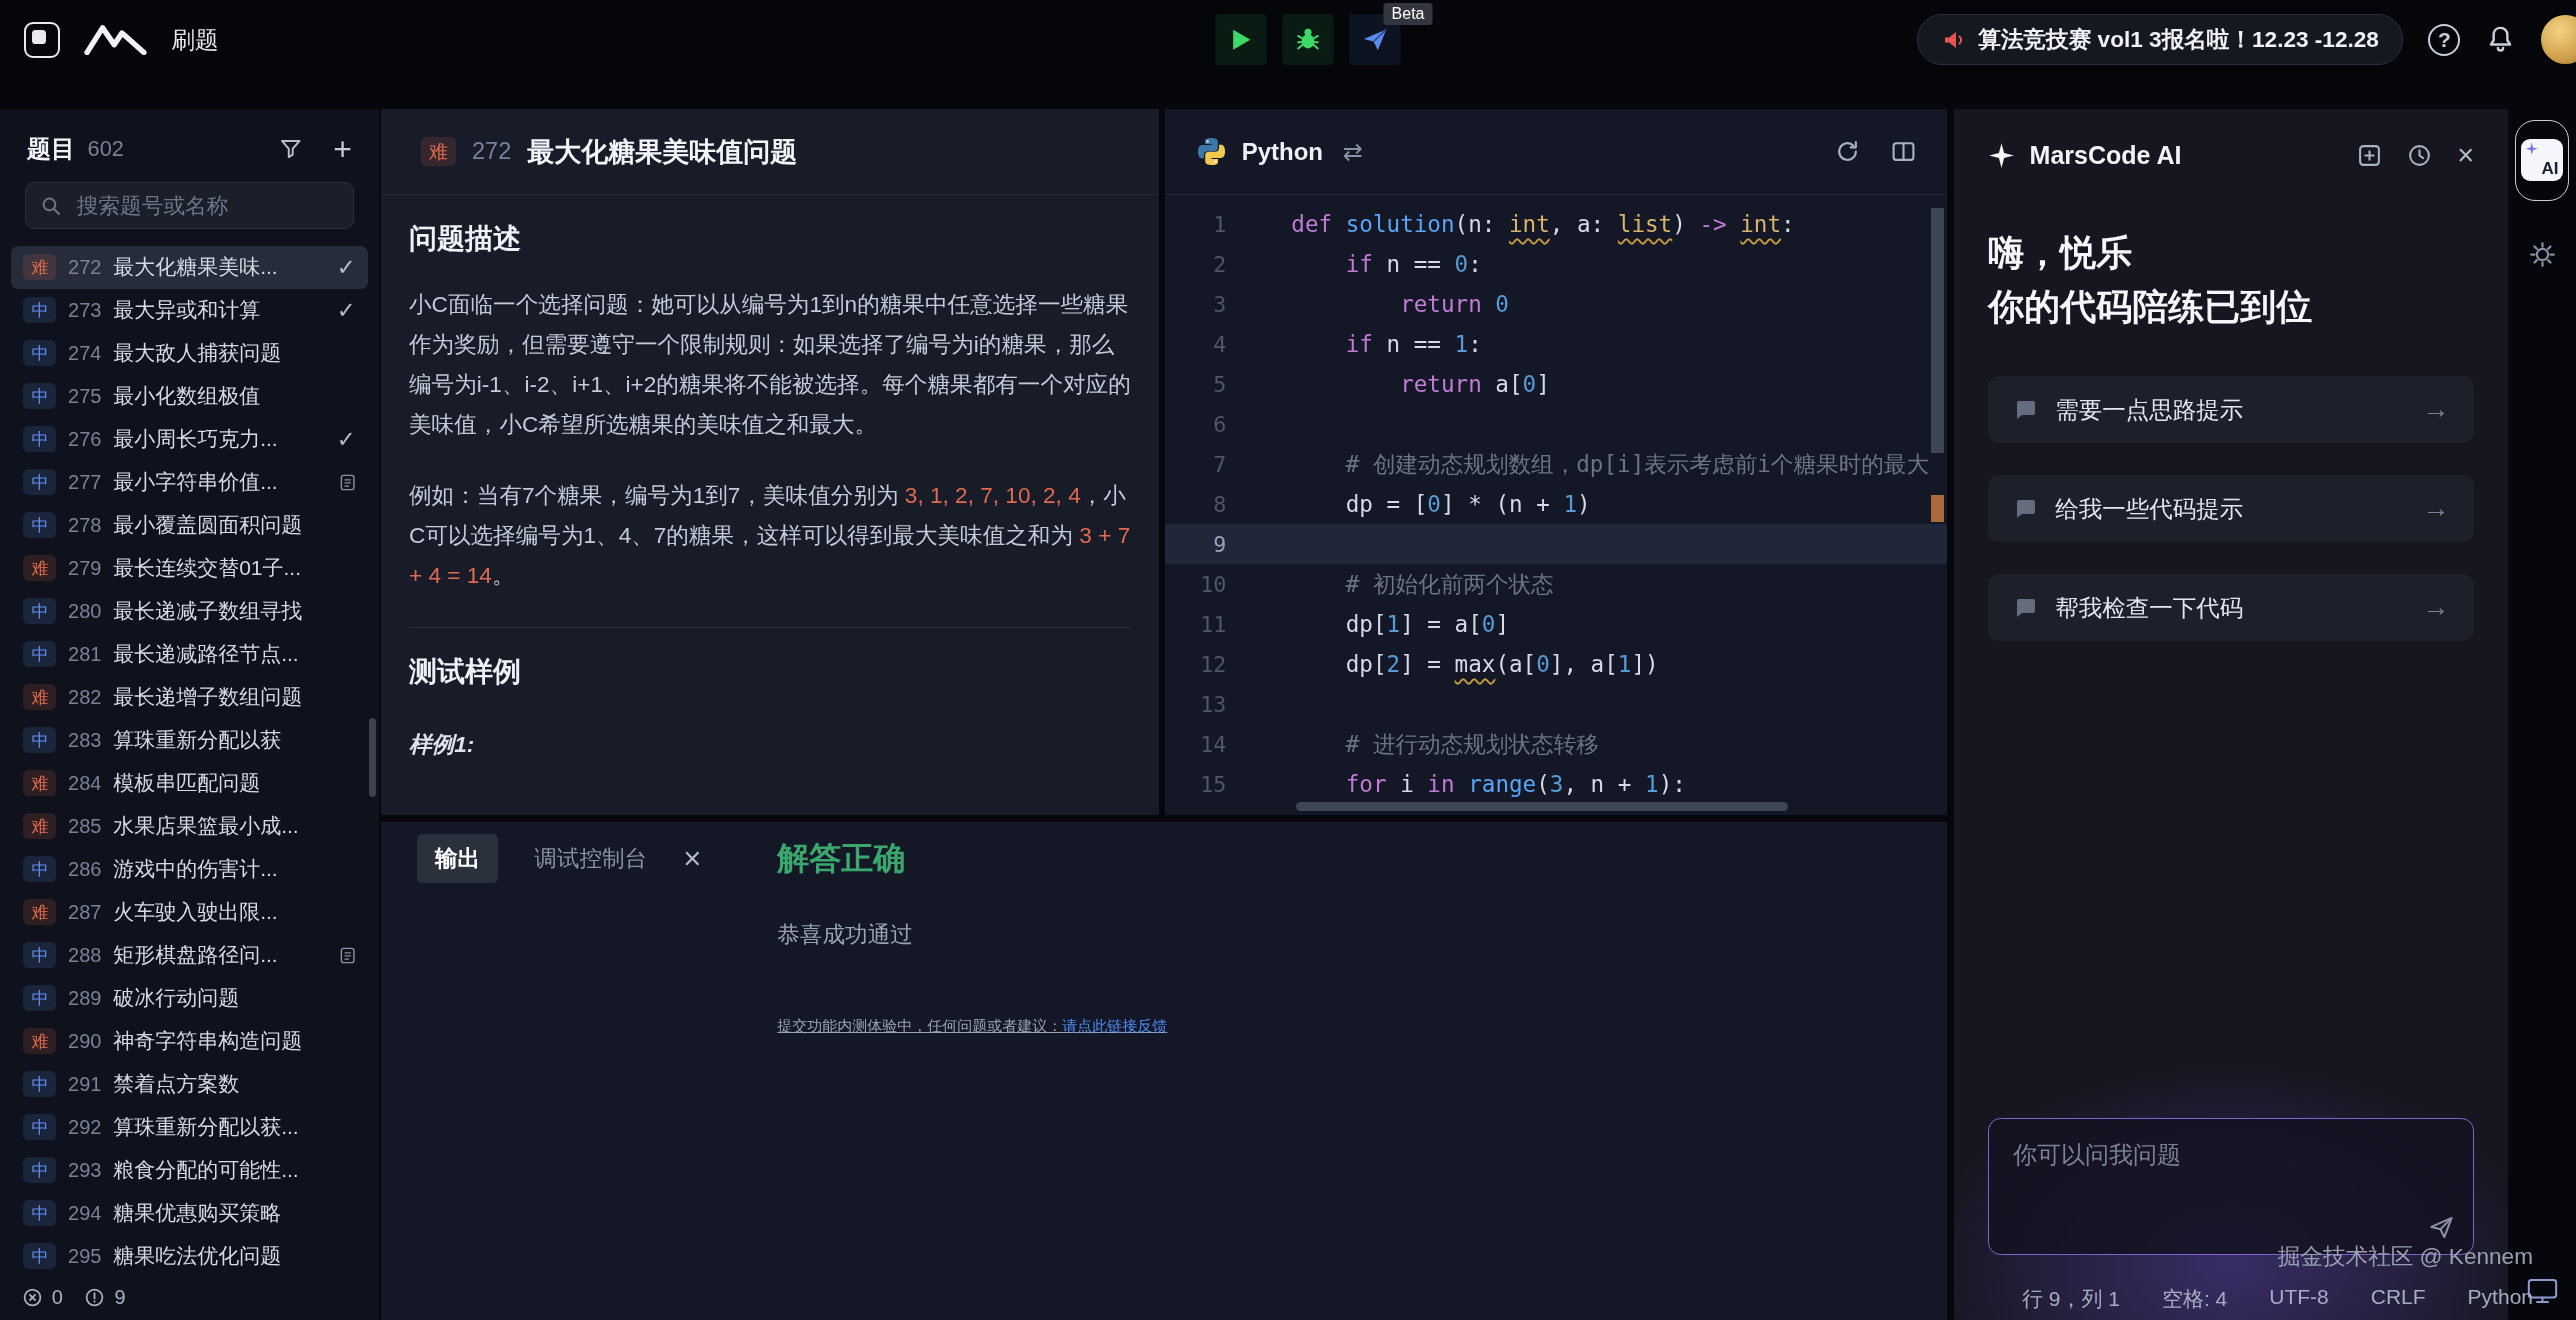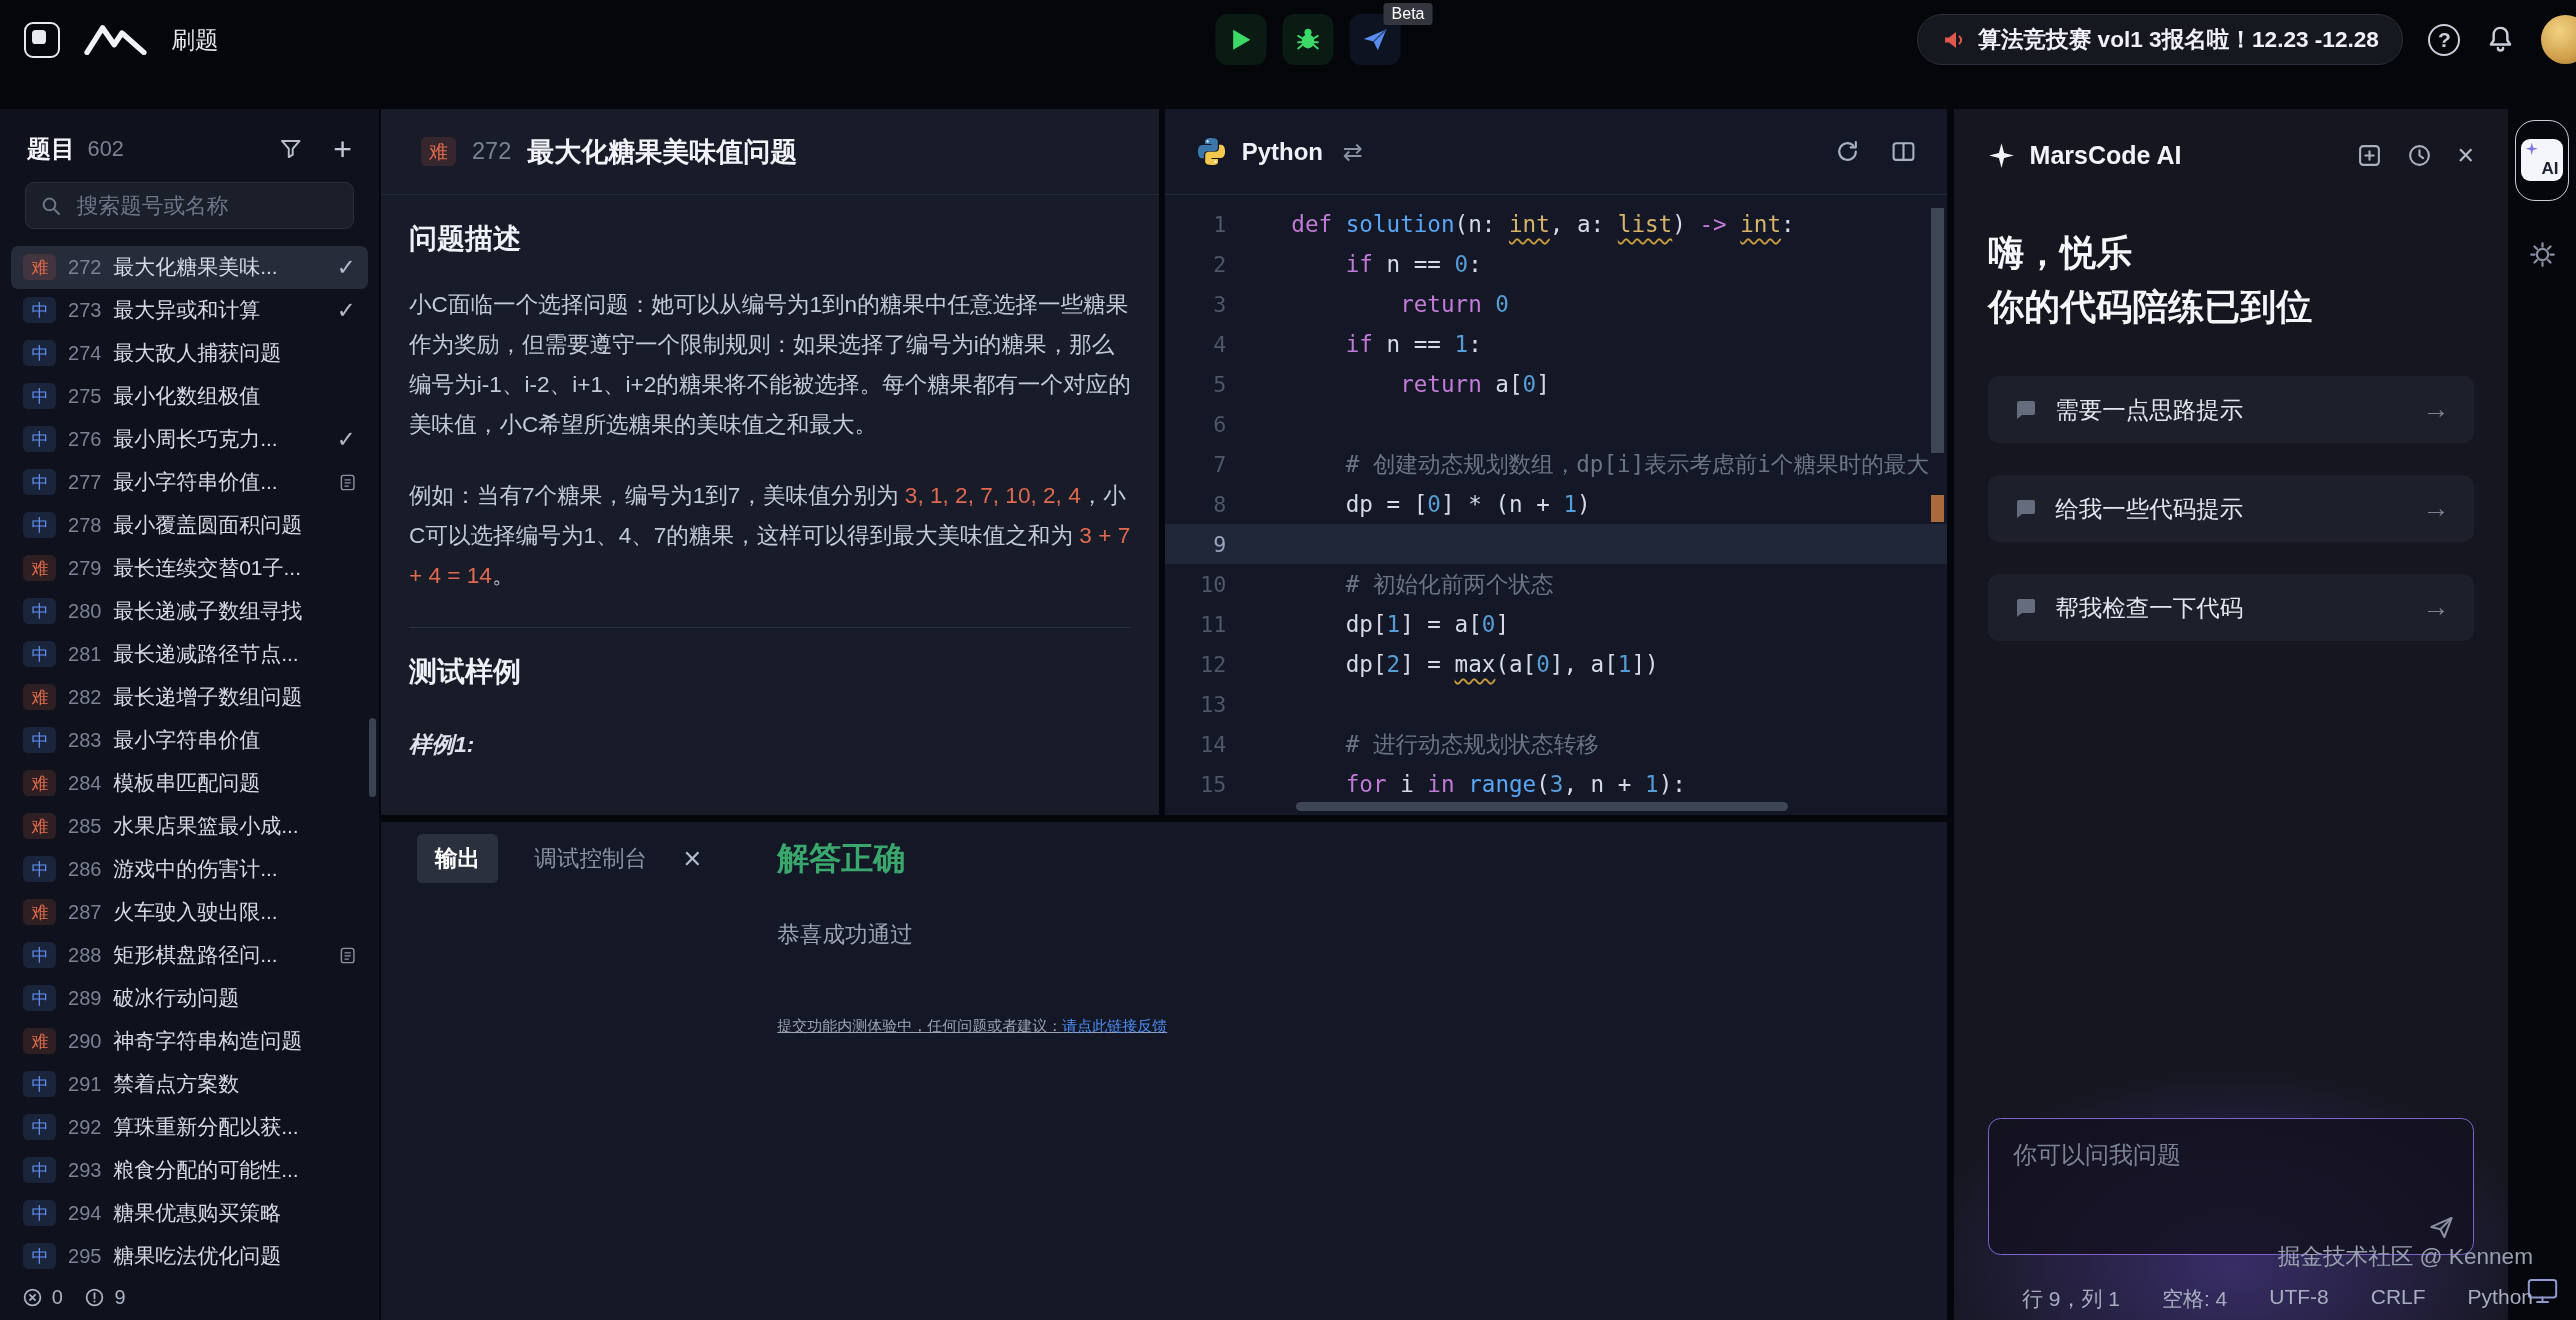--- a/index.html
+++ b/index.html
@@ -7,21 +7,21 @@
   body { font-family:"Liberation Sans","DejaVu Sans",sans-serif; }
   .app { position:relative; width:2576px; height:1320px; background:#06070c; display:flex; flex-direction:column; overflow:hidden; color:#e6e9f0; }
 
   
   .topbar { position:relative; flex:none; height:79px; background:#05060a; display:flex; align-items:center; padding:0 0 0 23.5px; }
   .tb-left { display:flex; align-items:center; gap:23.5px; }
   .app-logo { width:36px; height:36px; border:2.7px solid #e8eaf0; border-radius:9px; position:relative; }
   .app-logo::after { content:""; position:absolute; left:6.3px; top:6.3px; width:14.4px; height:14.4px; background:#e8eaf0; border-radius:3.6px; }
   .brand-text { font-size:23.5px; color:#e8eaf0; }
   .tb-center { position:absolute; left:calc(50% + 20px); transform:translateX(-50%); display:flex; align-items:center; gap:16px; }
-  .runbtn { width:51px; height:51px; border-radius:12px; display:flex; align-items:center; justify-content:center; position:relative; }
+  .runbtn { width:51px; height:51px; border-radius:3px; display:flex; align-items:center; justify-content:center; position:relative; }
   .runbtn.green { background:rgba(61,217,104,.10); }
   .runbtn.blue  { background:rgba(88,141,240,.10); }
   .beta-badge { position:absolute; top:-10.8px; right:-32px; background:#34363f; color:#fff; font-size:16px; padding:1.8px 8px; border-radius:3.6px; }
   .tb-right { margin-left:auto; display:flex; align-items:center; gap:25px; padding-right:0; }
   .announce-pill { height:51px; display:flex; align-items:center; gap:12.6px; background:#15181f; border:0.9px solid #2a2e3a; border-radius:25px; padding:0 23.5px; }
   .announce-text { font-size:22.6px; font-weight:600; color:#f0f2f7; }
   .help-circle { width:32px; height:32px; border:2.3px solid #c9ced9; border-radius:50%; color:#c9ced9; font-size:21px; font-weight:700; display:flex; align-items:center; justify-content:center; }
   .avatar { width:49px; height:49px; border-radius:50%; background:radial-gradient(circle at 38% 32%, #f2d384, #cf9f4b 62%, #9c7430); margin-right:-14.4px; flex:none; }
 
   
@@ -289,21 +289,21 @@
             <span class="p-title">最长递减路径节点...</span>
           </div>
           <div class="p-item">
             <span class="badge hard">难</span>
             <span class="p-num">282</span>
             <span class="p-title">最长递增子数组问题</span>
           </div>
           <div class="p-item">
             <span class="badge mid">中</span>
             <span class="p-num">283</span>
-            <span class="p-title">最小字符串价值</span>
+            <span class="p-title">算珠重新分配以获</span>
           </div>
           <div class="p-item">
             <span class="badge hard">难</span>
             <span class="p-num">284</span>
             <span class="p-title">模板串匹配问题</span>
           </div>
           <div class="p-item">
             <span class="badge hard">难</span>
             <span class="p-num">285</span>
             <span class="p-title">水果店果篮最小成...</span>

